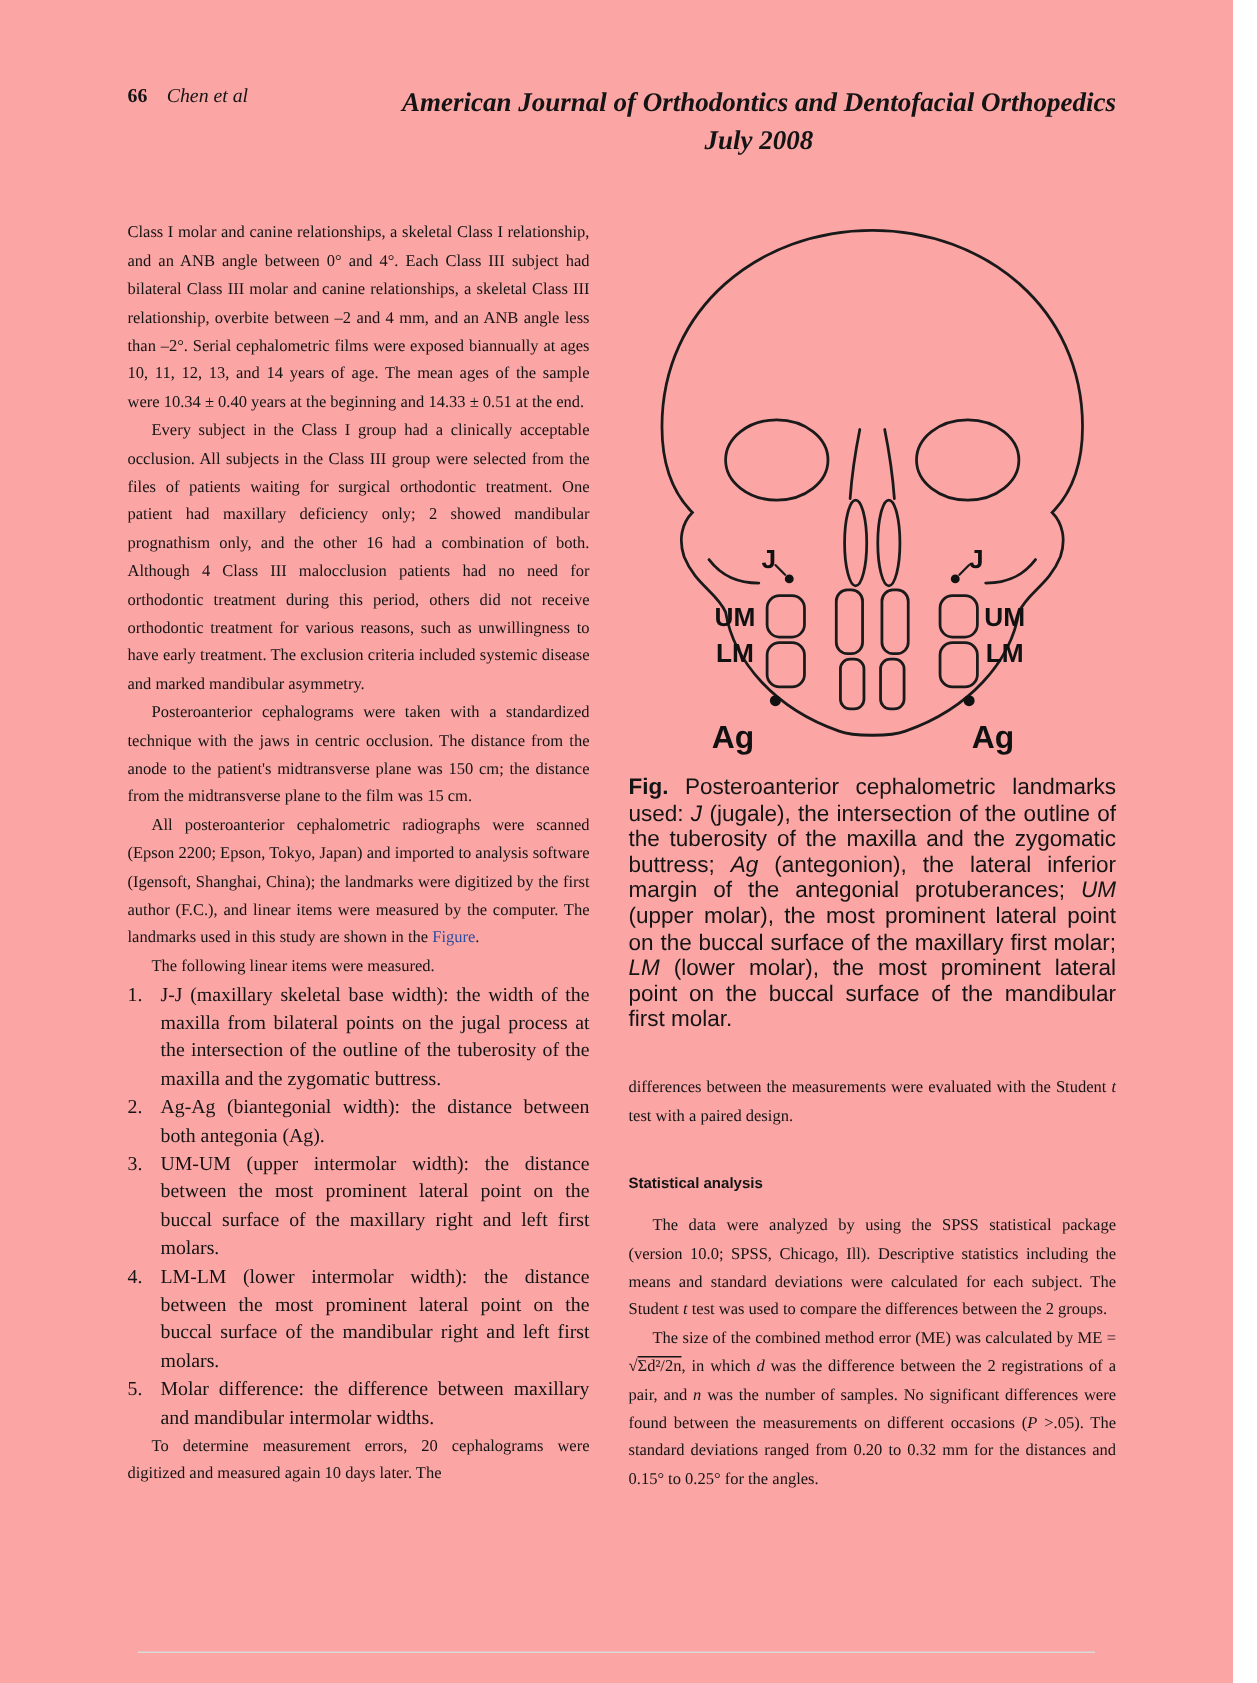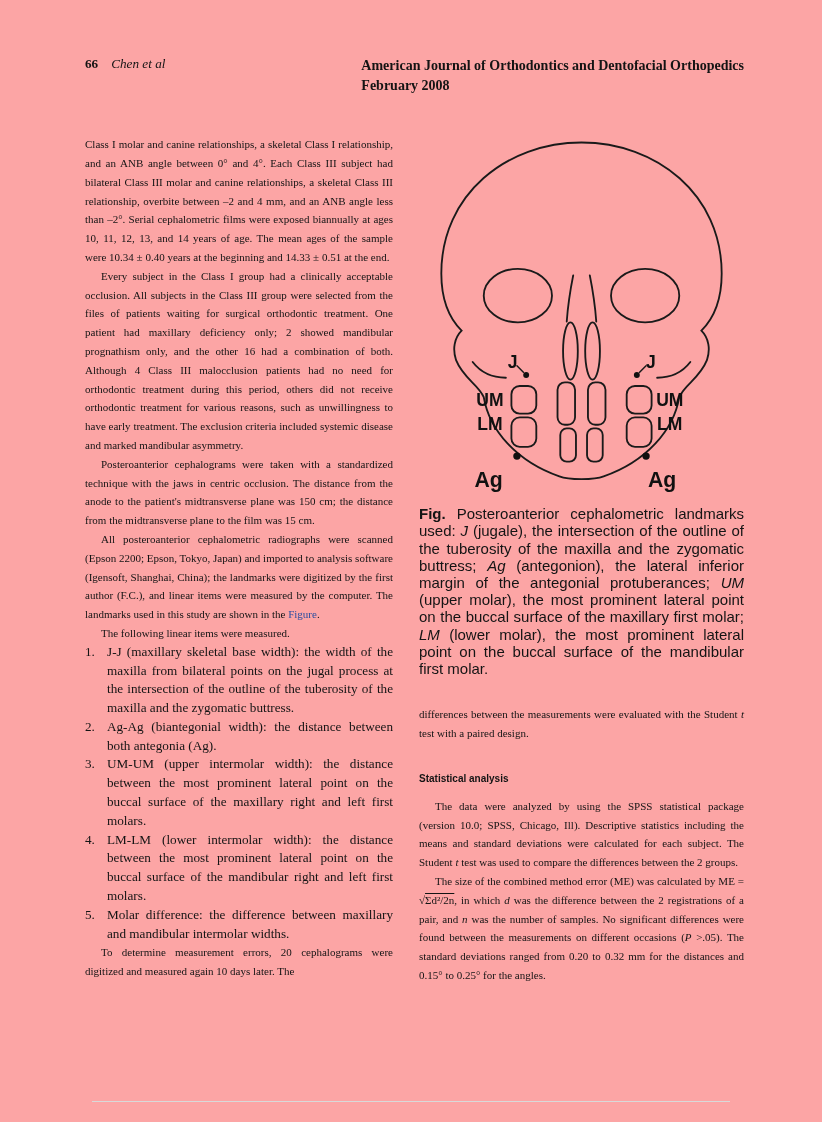--- a/index.html
+++ b/index.html
@@ -8,21 +8,21 @@
     font-family:"Liberation Serif", serif; color:#141414;
   }
   .page {
     position:relative; width:822px; height:1122px; box-sizing:border-box;
     padding:56px 78px 0 85px; background:#fca5a5;
   }
   .page-header { display:flex; justify-content:space-between; align-items:flex-start; }
   .header-left { font-size:13.2px; white-space:nowrap; }
   .page-num { font-weight:bold; margin-right:13px; }
   .running-head { font-style:italic; }
-  .header-right { text-align:left; font-size:14px; line-height:1.4; font-weight:bold; }
+  .header-right { text-align:center; font-size:18px; line-height:1.4; font-style:italic; font-weight:bold; }
   .columns { display:flex; gap:26px; margin-top:40px; }
   .col { width:325px; }
   .para {
     margin:0; font-size:11px; line-height:18.8px;
     text-align:justify; text-indent:16px;
   }
   .para.noindent { text-indent:0; }
   .num-list { list-style:none; margin:0; padding:0; }
   .list-item {
     position:relative; padding-left:22px; font-size:13.2px; line-height:18.8px;
@@ -48,21 +48,21 @@
 <body>
 
 <div class="page">
 
   <header class="page-header">
     <div class="header-left">
       <span class="page-num">66</span><span class="running-head">Chen et al</span>
     </div>
     <div class="header-right">
       <div>American Journal of Orthodontics and Dentofacial Orthopedics</div>
-      <div>February 2008</div>
+      <div>July 2008</div>
     </div>
   </header>
 
   <main class="columns">
 
     <section class="col col-left">
       <p class="para noindent">Class I molar and canine relationships, a skeletal Class I relationship, and an ANB angle between 0° and 4°. Each Class III subject had bilateral Class III molar and canine relationships, a skeletal Class III relationship, overbite between –2 and 4 mm, and an ANB angle less than –2°. Serial cephalometric films were exposed biannually at ages 10, 11, 12, 13, and 14 years of age. The mean ages of the sample were 10.34 ± 0.40 years at the beginning and 14.33 ± 0.51 at the end.</p>
       <p class="para">Every subject in the Class I group had a clinically acceptable occlusion. All subjects in the Class III group were selected from the files of patients waiting for surgical orthodontic treatment. One patient had maxillary deficiency only; 2 showed mandibular prognathism only, and the other 16 had a combination of both. Although 4 Class III malocclusion patients had no need for orthodontic treatment during this period, others did not receive orthodontic treatment for various reasons, such as unwillingness to have early treatment. The exclusion criteria included systemic disease and marked mandibular asymmetry.</p>
       <p class="para">Posteroanterior cephalograms were taken with a standardized technique with the jaws in centric occlusion. The distance from the anode to the patient's midtransverse plane was 150 cm; the distance from the midtransverse plane to the film was 15 cm.</p>
       <p class="para"><span>All posteroanterior cephalometric radiographs were scanned (Epson 2200; Epson, Tokyo, Japan) and imported to analysis software (Igensoft, Shanghai, China); the landmarks were digitized by the first author (F.C.), and linear items were measured by the computer. The landmarks used in this study are shown in the </span><a class="fig-link">Figure</a><span>.</span></p>

